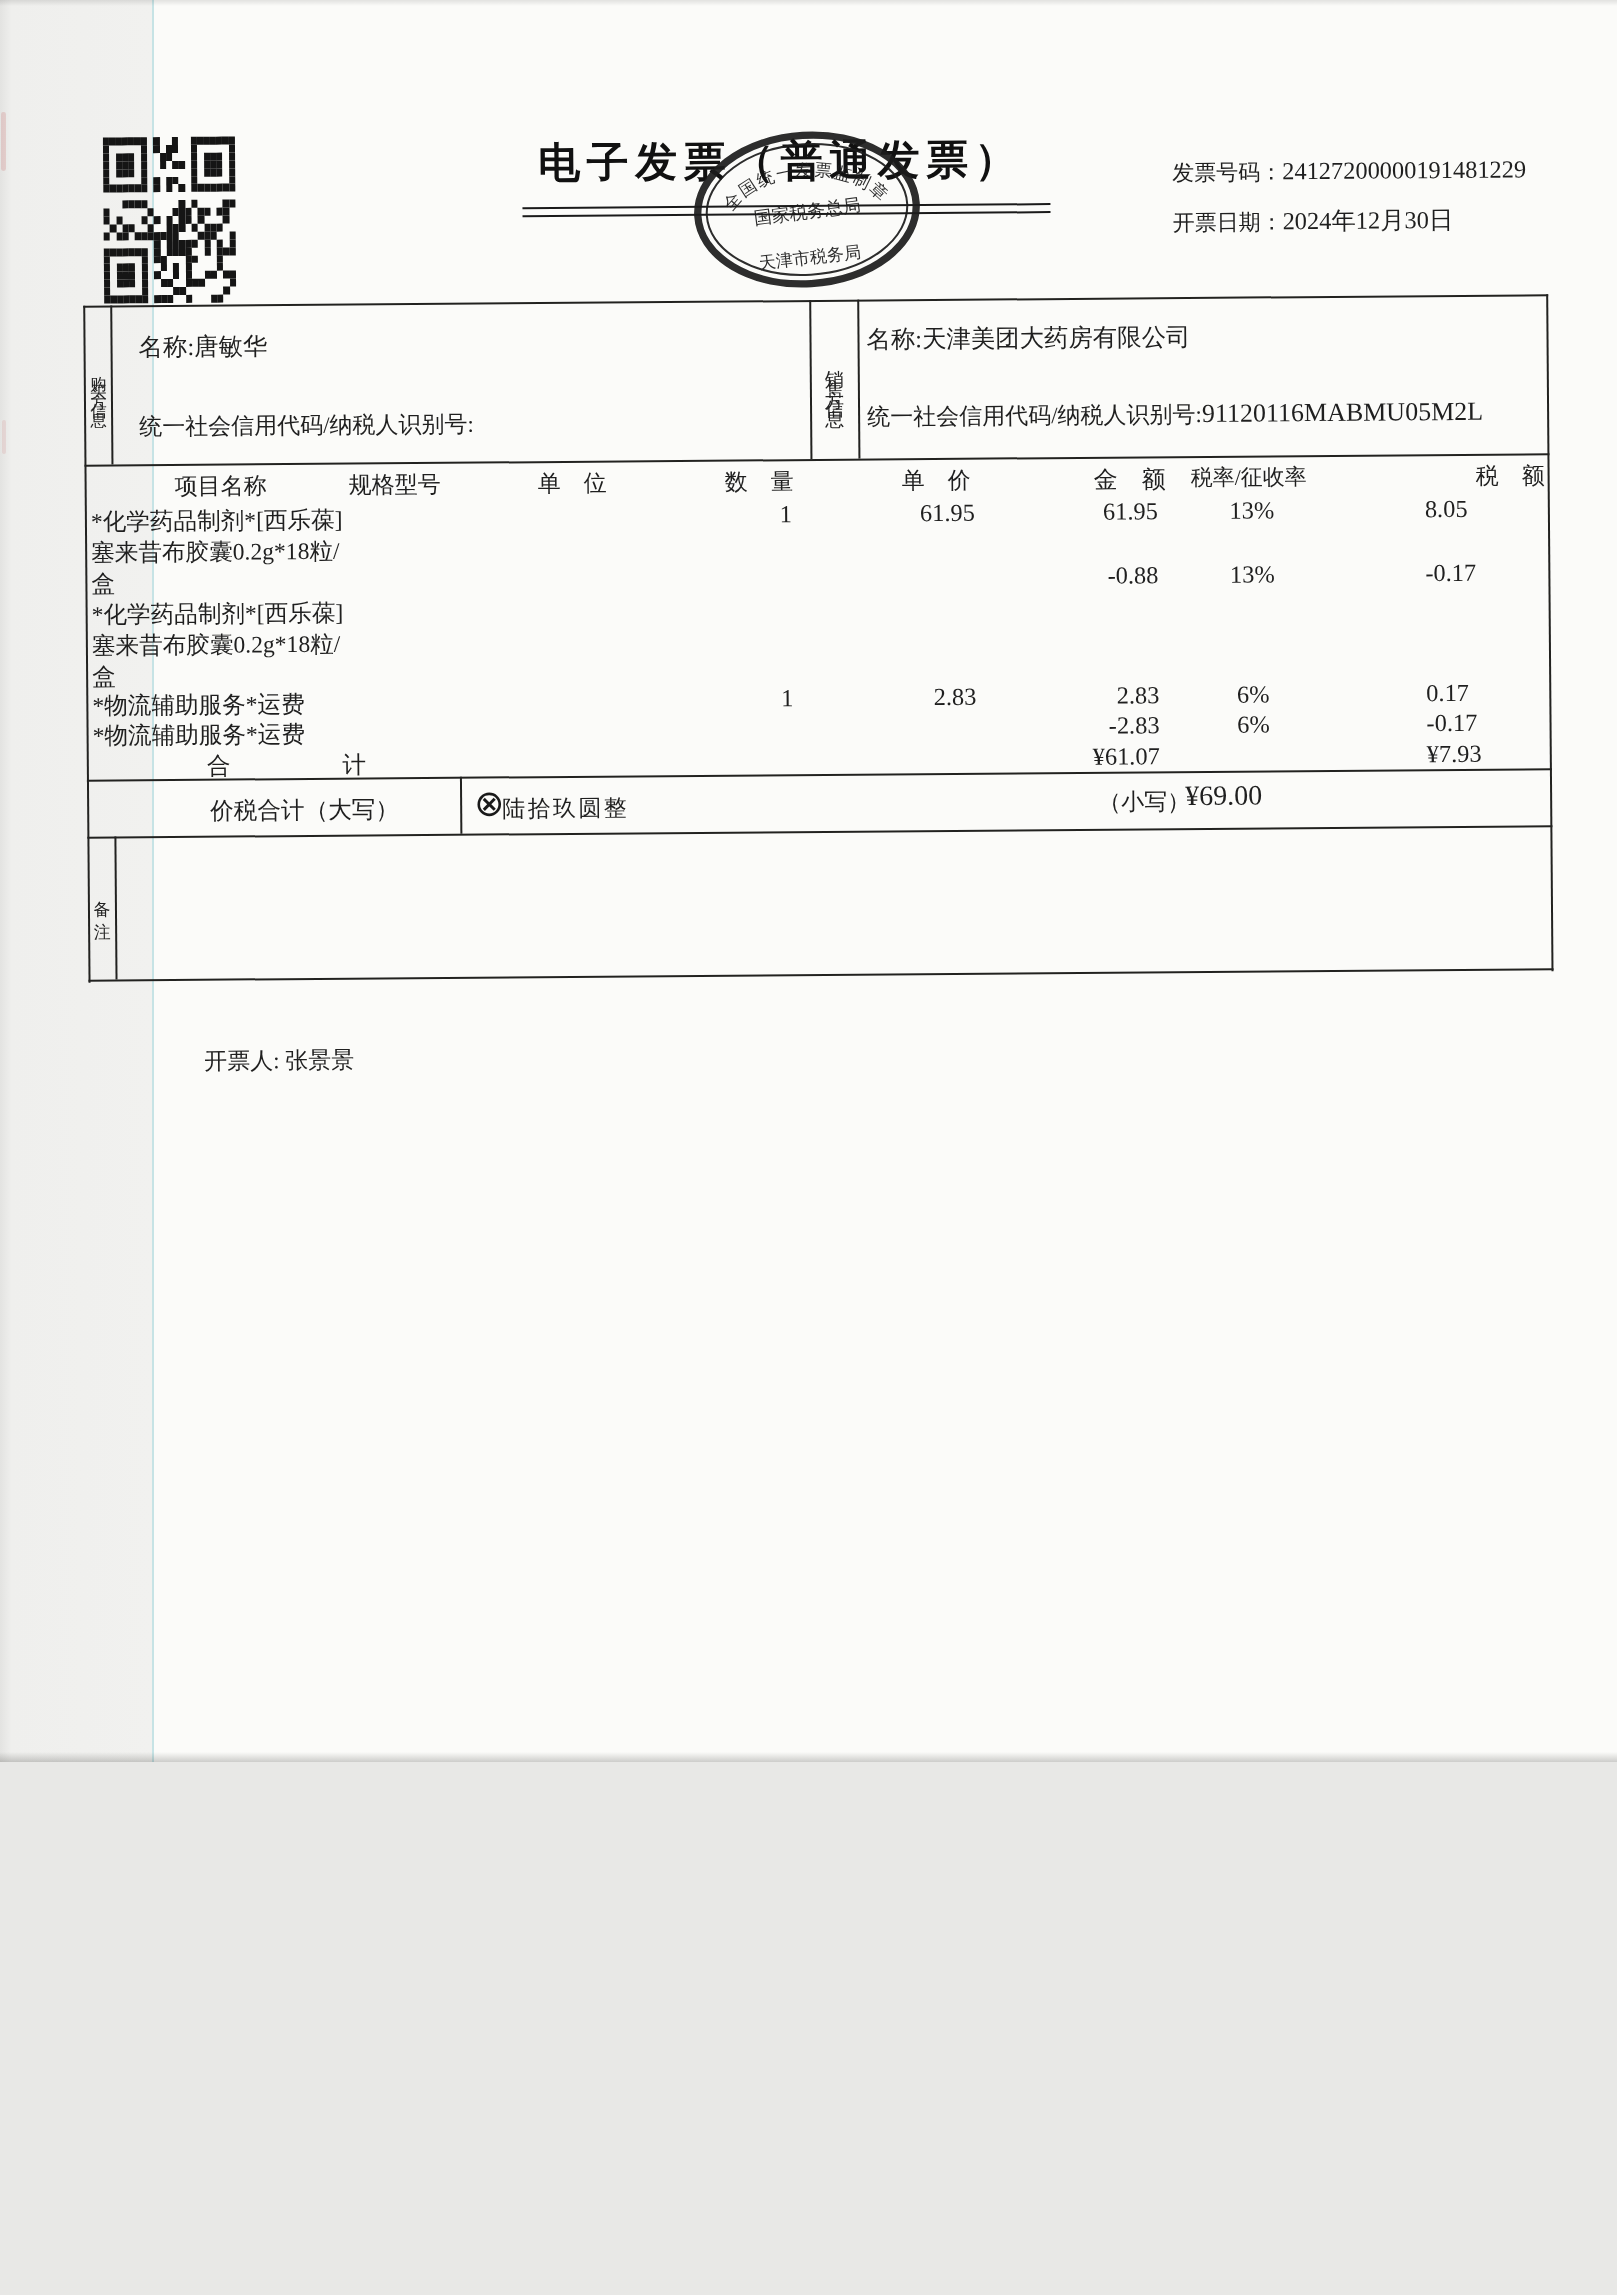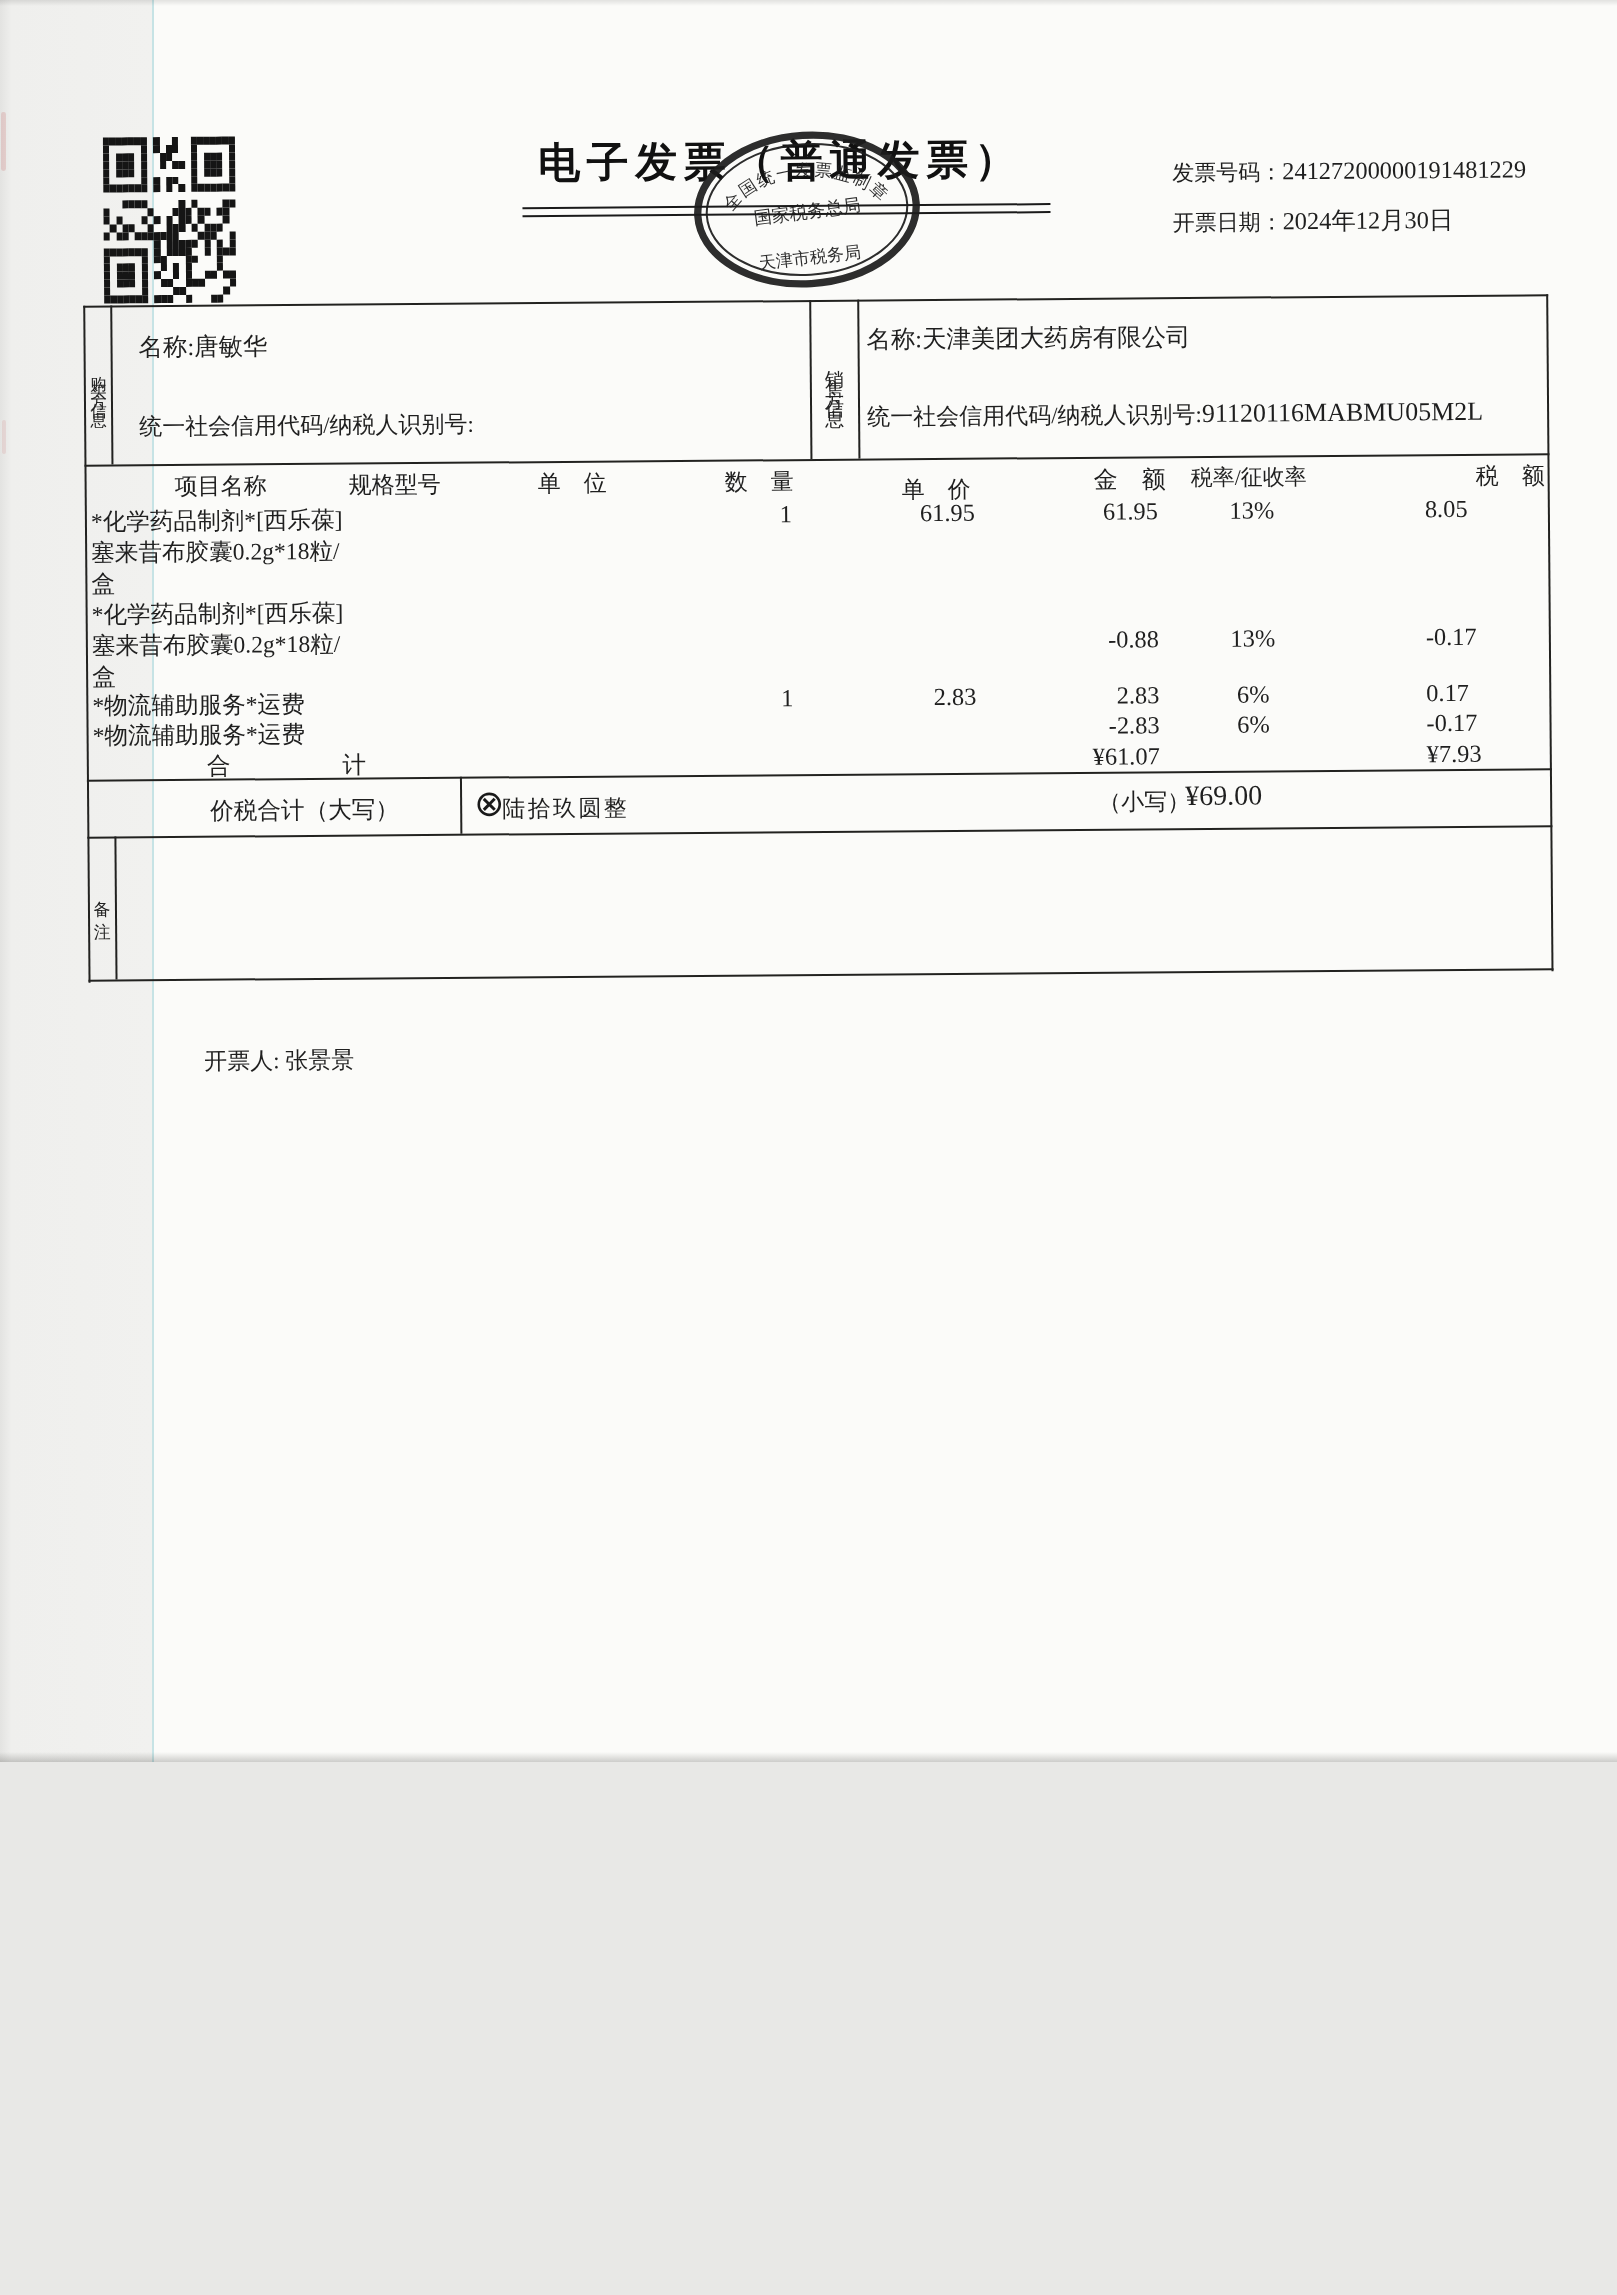--- a/index.html
+++ b/index.html
@@ -68,36 +68,36 @@
   .buyer-tax   { left:140px; top:406px; font-size:23px; }
   .seller-name { left:868px; top:324px; font-size:24.4px; }
   .seller-tax  { left:868px; top:402px; font-size:23px; }
   .seller-tax .tax-val { font-size:26px; }
 
   
   .h-name { left:175px;  top:466px; font-size:23px; }
   .h-spec { left:349px;  top:466px; font-size:23px; }
   .h-unit { left:538px;  top:466px; font-size:23px; }
   .h-qty  { left:725px;  top:466px; font-size:23px; }
-  .h-price{ left:902px; top:466px; font-size:23px;margin-top:9px; }
+  .h-price{ left:902px; top:466px; font-size:23px; }
   .h-amt  { left:1094px; top:466px; font-size:24px; }
   .h-rate { left:1191px; top:466px; font-size:22px; }
   .h-tax  { left:1442px; top:466px; width:103px; font-size:23px; }
 
   .iname { left:91px; font-size:23.6px; }
   .nl1a { top:500px; } .nl2a { top:531px; } .nl3a { top:562px; }
   .nl1b { top:593px; } .nl2b { top:624px; } .nl3b { top:655px; }
   .nl1c { top:684px; } .nl1d { top:714px; }
 
   .c-qty   { width:90px; left:702px;  text-align:right; font-size:24.4px; }
   .c-price { width:114px; left:861px; text-align:right; font-size:24.4px; }
   .c-amt   { width:122px; left:1036px; text-align:right; font-size:24.4px; }
   .c-rate  { width:98px; left:1203px; text-align:center; font-size:24.4px; }
   .c-tax   { width:114px; left:1425px; font-size:24.4px; }
-  .ry1 { top:500px; } .ry2 { top:628px; } .ry3 { top:684px; } .ry4 { top:714px; }
+  .ry1 { top:500px; } .ry2 { top:564px; } .ry3 { top:684px; } .ry4 { top:714px; }
   .ryt { top:745px; }
 
   .total-label { left:205px; top:745px; font-size:23.6px; letter-spacing:112px; }
 
   
   .sum-label { left:208px; top:790px; font-size:23.6px; }
   .sum-icon  { left:472px; top:780px; font-size:36px; font-family:"DejaVu Sans",sans-serif; color:#191919; }
   .sum-words { left:500px; top:791px; font-size:23px; letter-spacing:2.4px; }
   .sum-small { left:1096px; top:789px; font-size:23px; }
   .sum-num   { left:1183px; top:783px; font-size:28px; }

